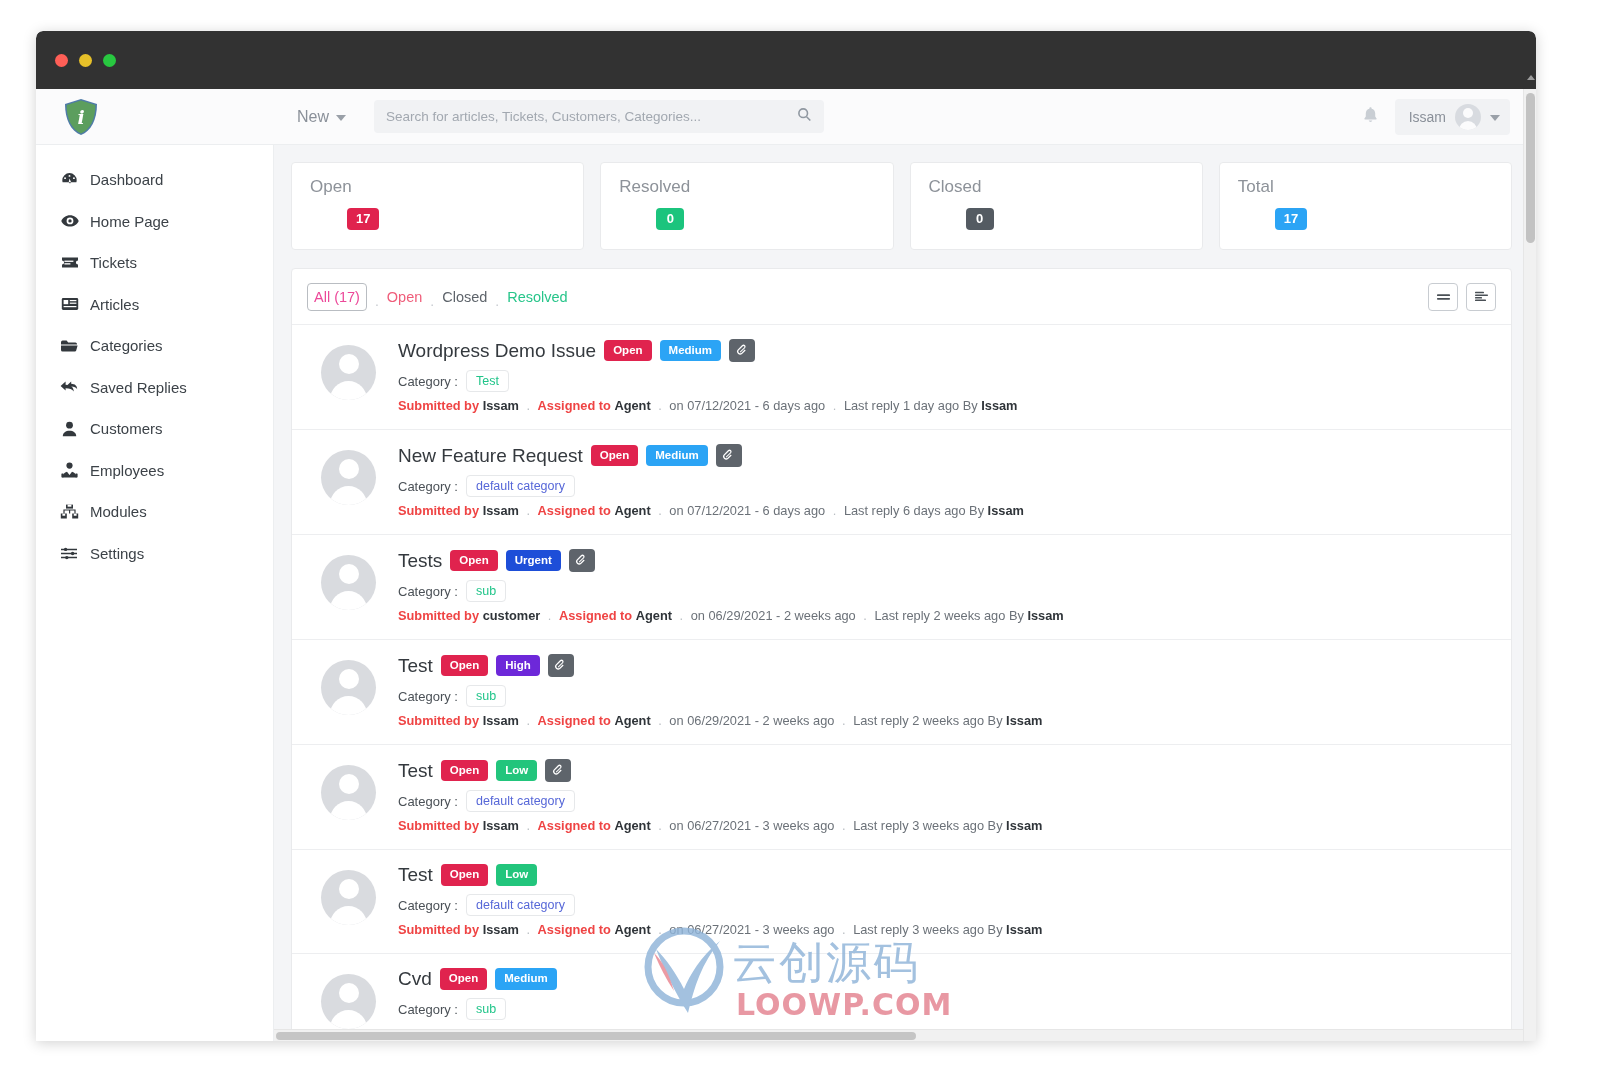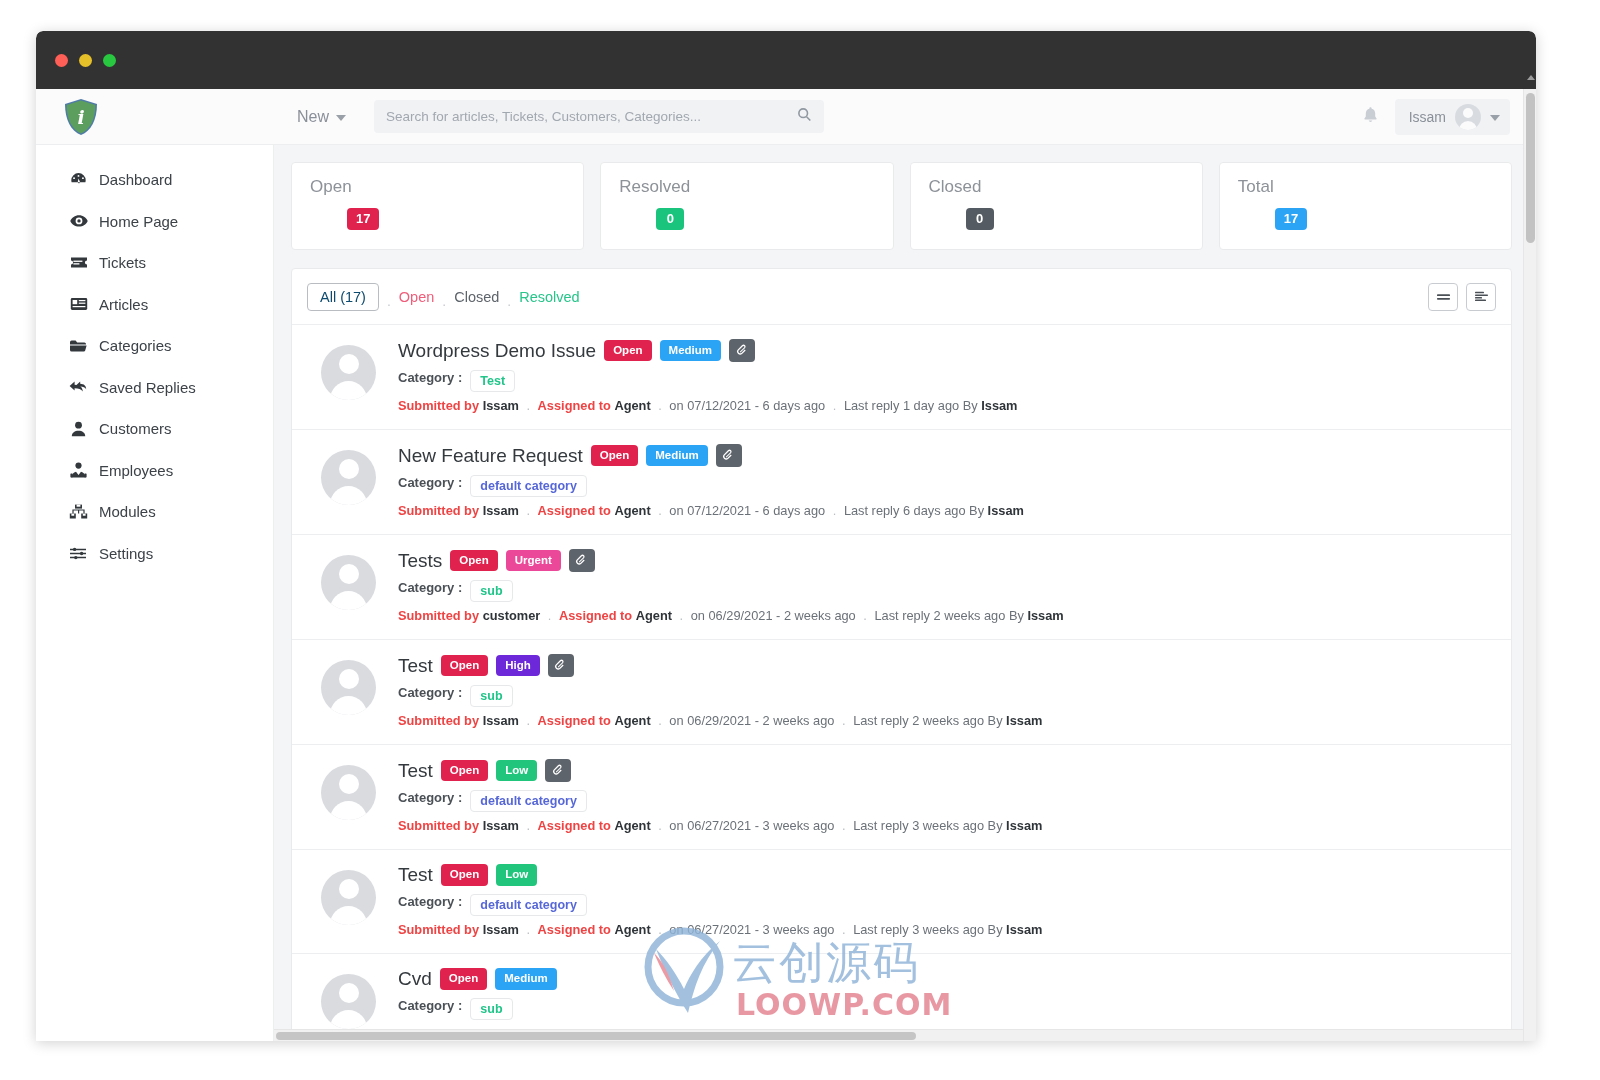--- a/index.html
+++ b/index.html
@@ -151,21 +151,21 @@
     background: #ffffff;
     flex: 0 0 auto;
     padding-top: 14px;
     border-right: 1px solid #eceef0;
   }
   .side-item {
     display: flex;
     align-items: center;
     gap: 11px;
     height: 41.5px;
-    padding-left: 33px;
+    padding-left: 24px;
     color: #3c4248;
     font-size: 15px;
     cursor: pointer;
   }
   .side-ico {
     width: 19px; display: flex; align-items: center; justify-content: center;
     color: #33383d;
   }
   .side-item.logout { color: #3c4248; }
   .side-item.logout .side-lbl { margin-left: 6px; }
@@ -230,23 +230,23 @@
     height: 56px;
     display: flex;
     align-items: center;
     padding: 0 15px;
     border-bottom: 1px solid #edeef0;
   }
   .filters { display: flex; align-items: center; gap: 0; }
   .filter-chip {
     border: 1px solid #b9bdc2;
     border-radius: 4px;
-    padding: 5px 12px;
+    padding: 5px 6px;
     font-size: 14.5px;
-    color: #0c4a6e;
+    color: #ec4899;
     cursor: pointer;
   }
   .fsep { color: #c7cbd0; font-size: 14px; padding: 0 8px; position: relative; top: 4px; }
   .filter-link { font-size: 14.5px; cursor: pointer; }
   .filter-link.open { color: #ef5d7a; }
   .filter-link.closed { color: #5e646b; }
   .filter-link.resolved { color: #27c58a; }
   .viewtoggles { margin-left: auto; display: flex; gap: 8px; }
   .vbtn {
     width: 30px; height: 28px;
@@ -300,34 +300,33 @@
     font-size: 11.5px;
     font-weight: 700;
     color: #fff;
     padding: 4px 9px 4px 9px;
     border-radius: 4px;
     line-height: 1.15;
     white-space: nowrap;
   }
   .badge.status-open { background: #e0234e; }
   .badge.prio-medium { background: #2ba4f5; }
-  .badge.prio-urgent { background: #ec4899; }
+  .badge.prio-urgent { background: #1d4ed8; }
   .badge.prio-high  { background: #6d28d9; }
   .badge.prio-low   { background: #22c57c; }
   .attach {
     width: 26px; height: 23px;
     border-radius: 4px;
     background: #5e646b;
     display: flex; align-items: center; justify-content: center;
     cursor: pointer;
   }
   .trow2 {
-    display: flex; gap: 8px;
+    display: flex; align-items: center; gap: 8px;
     margin-bottom: 6px;
-    font-weight: bold;
   }
   .catlabel { font-size: 13px; color: #4a5056; }
   .catchip {
     border: 1px solid #e6e8ea;
     border-radius: 4px;
     padding: 3px 9px;
     font-size: 12.5px;
     cursor: pointer;
   }
   .catchip.test { color: #21c58a; }

